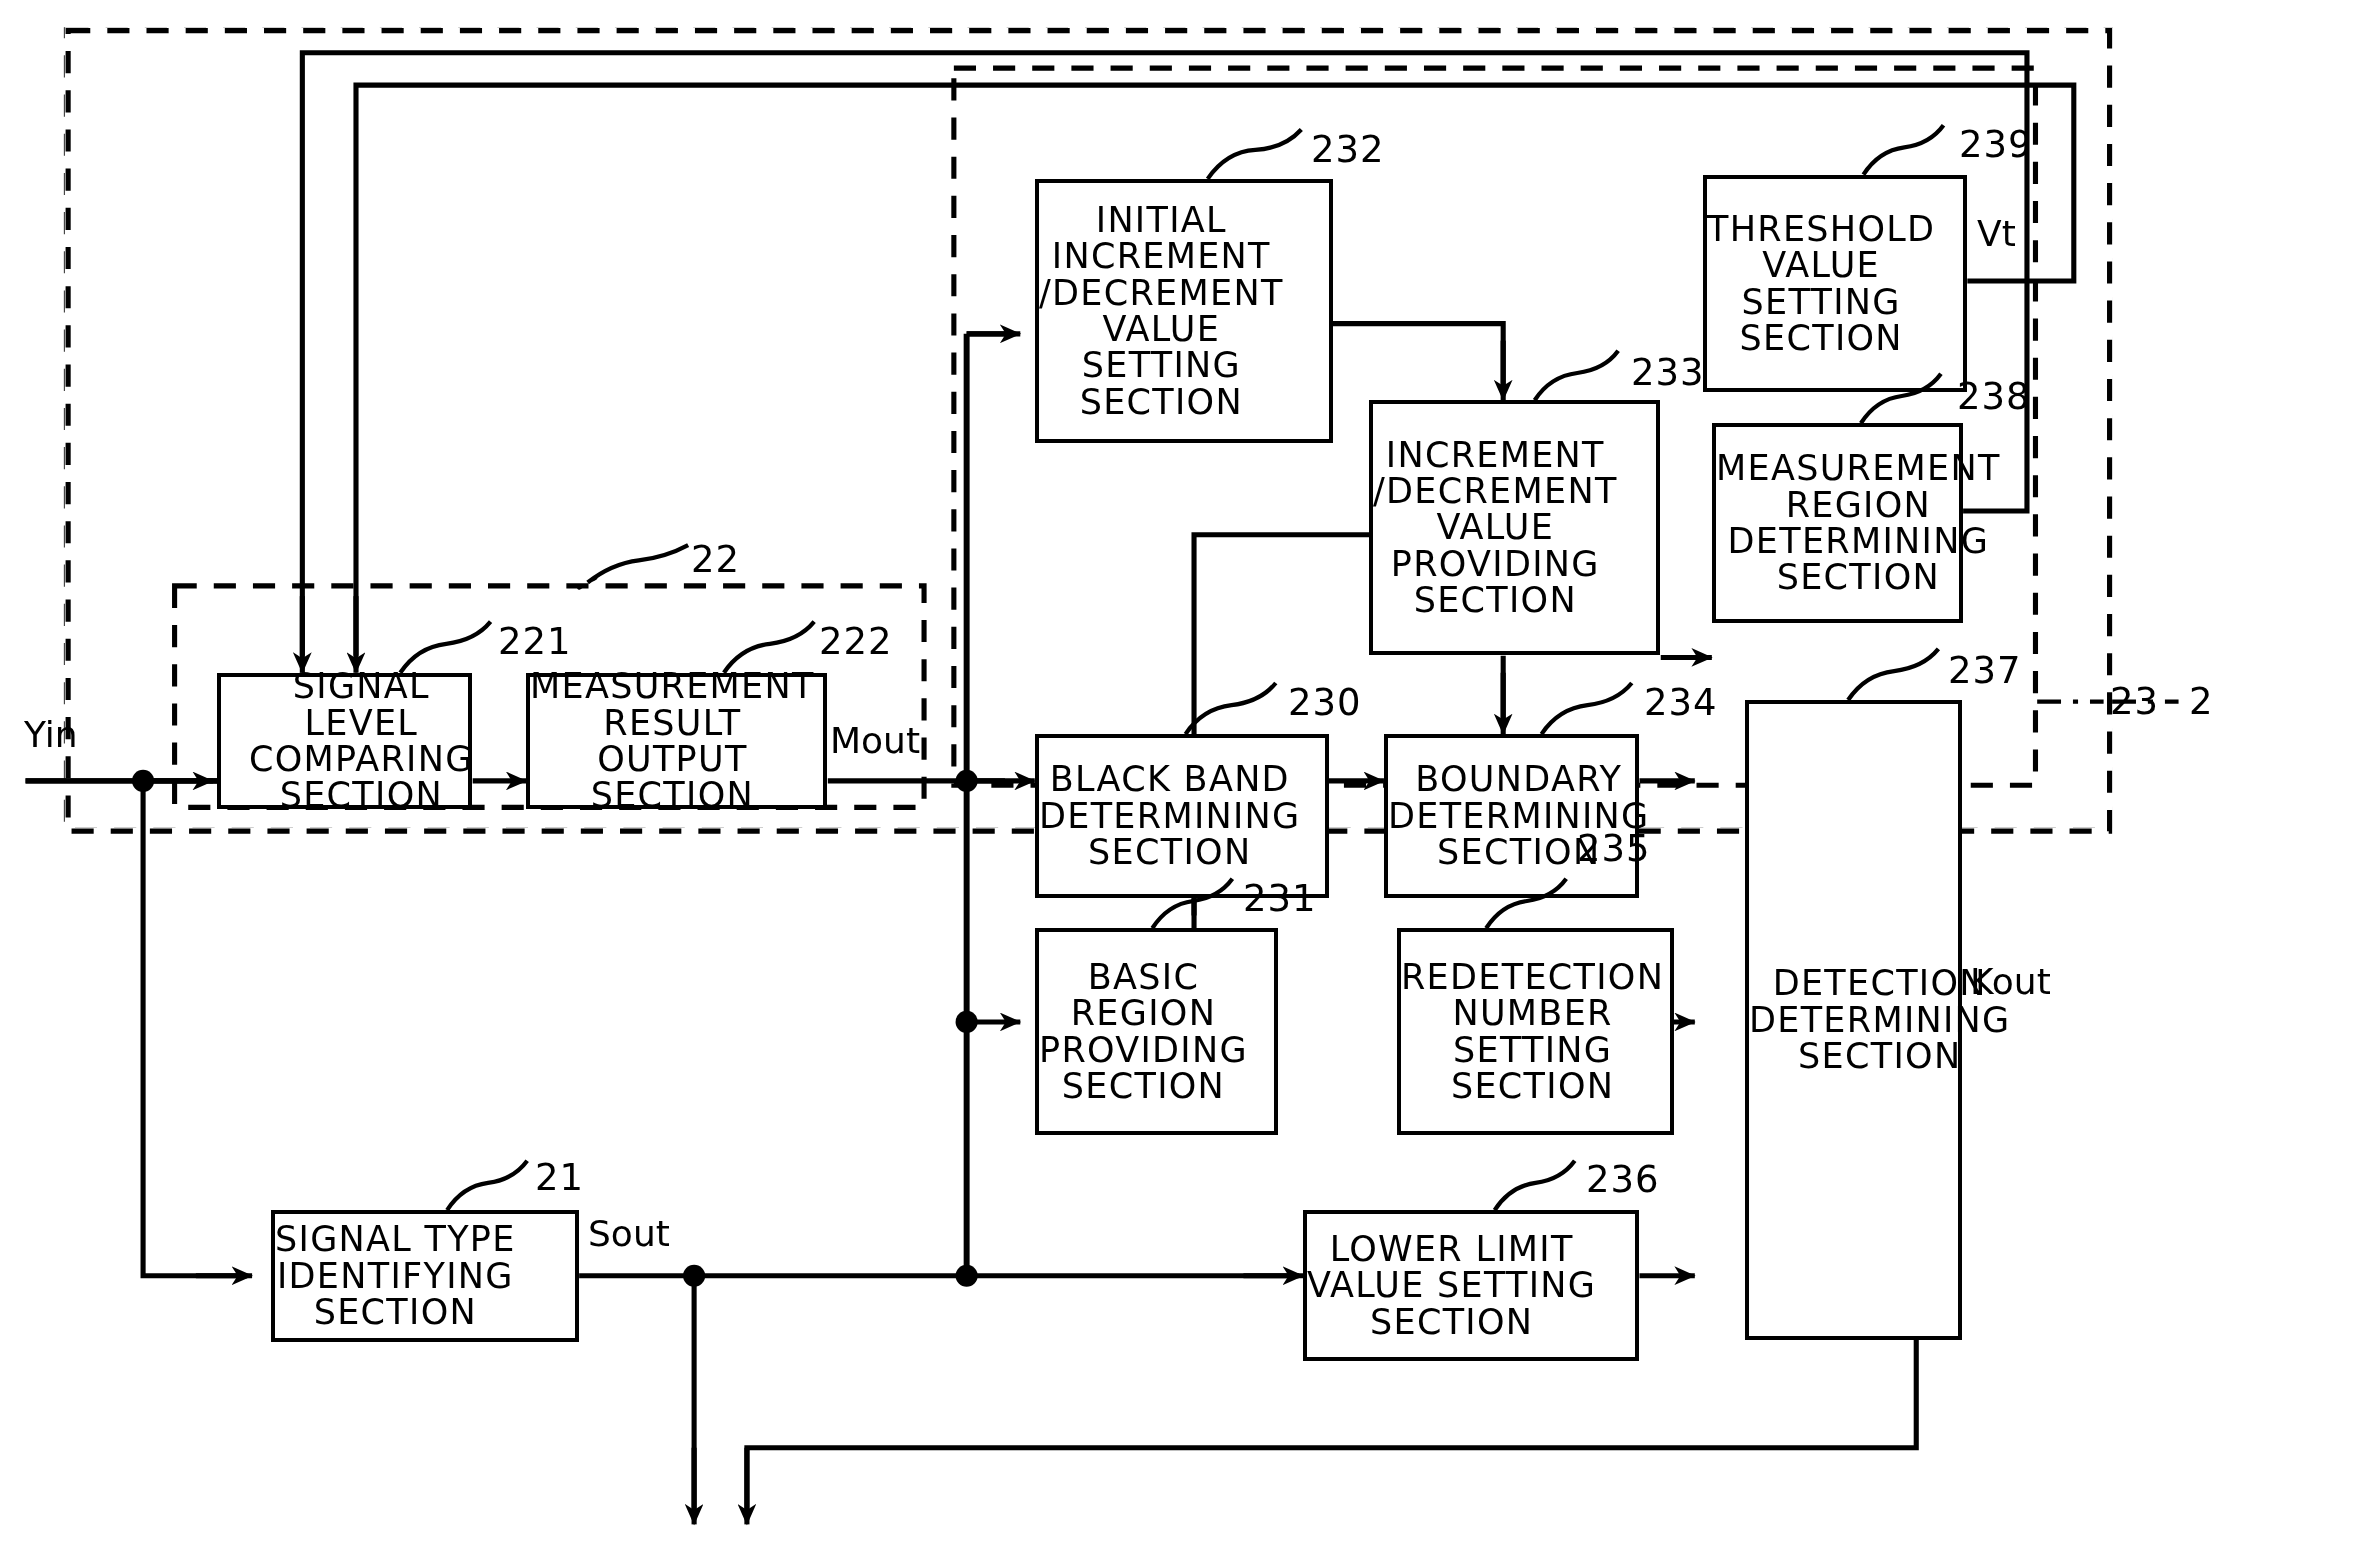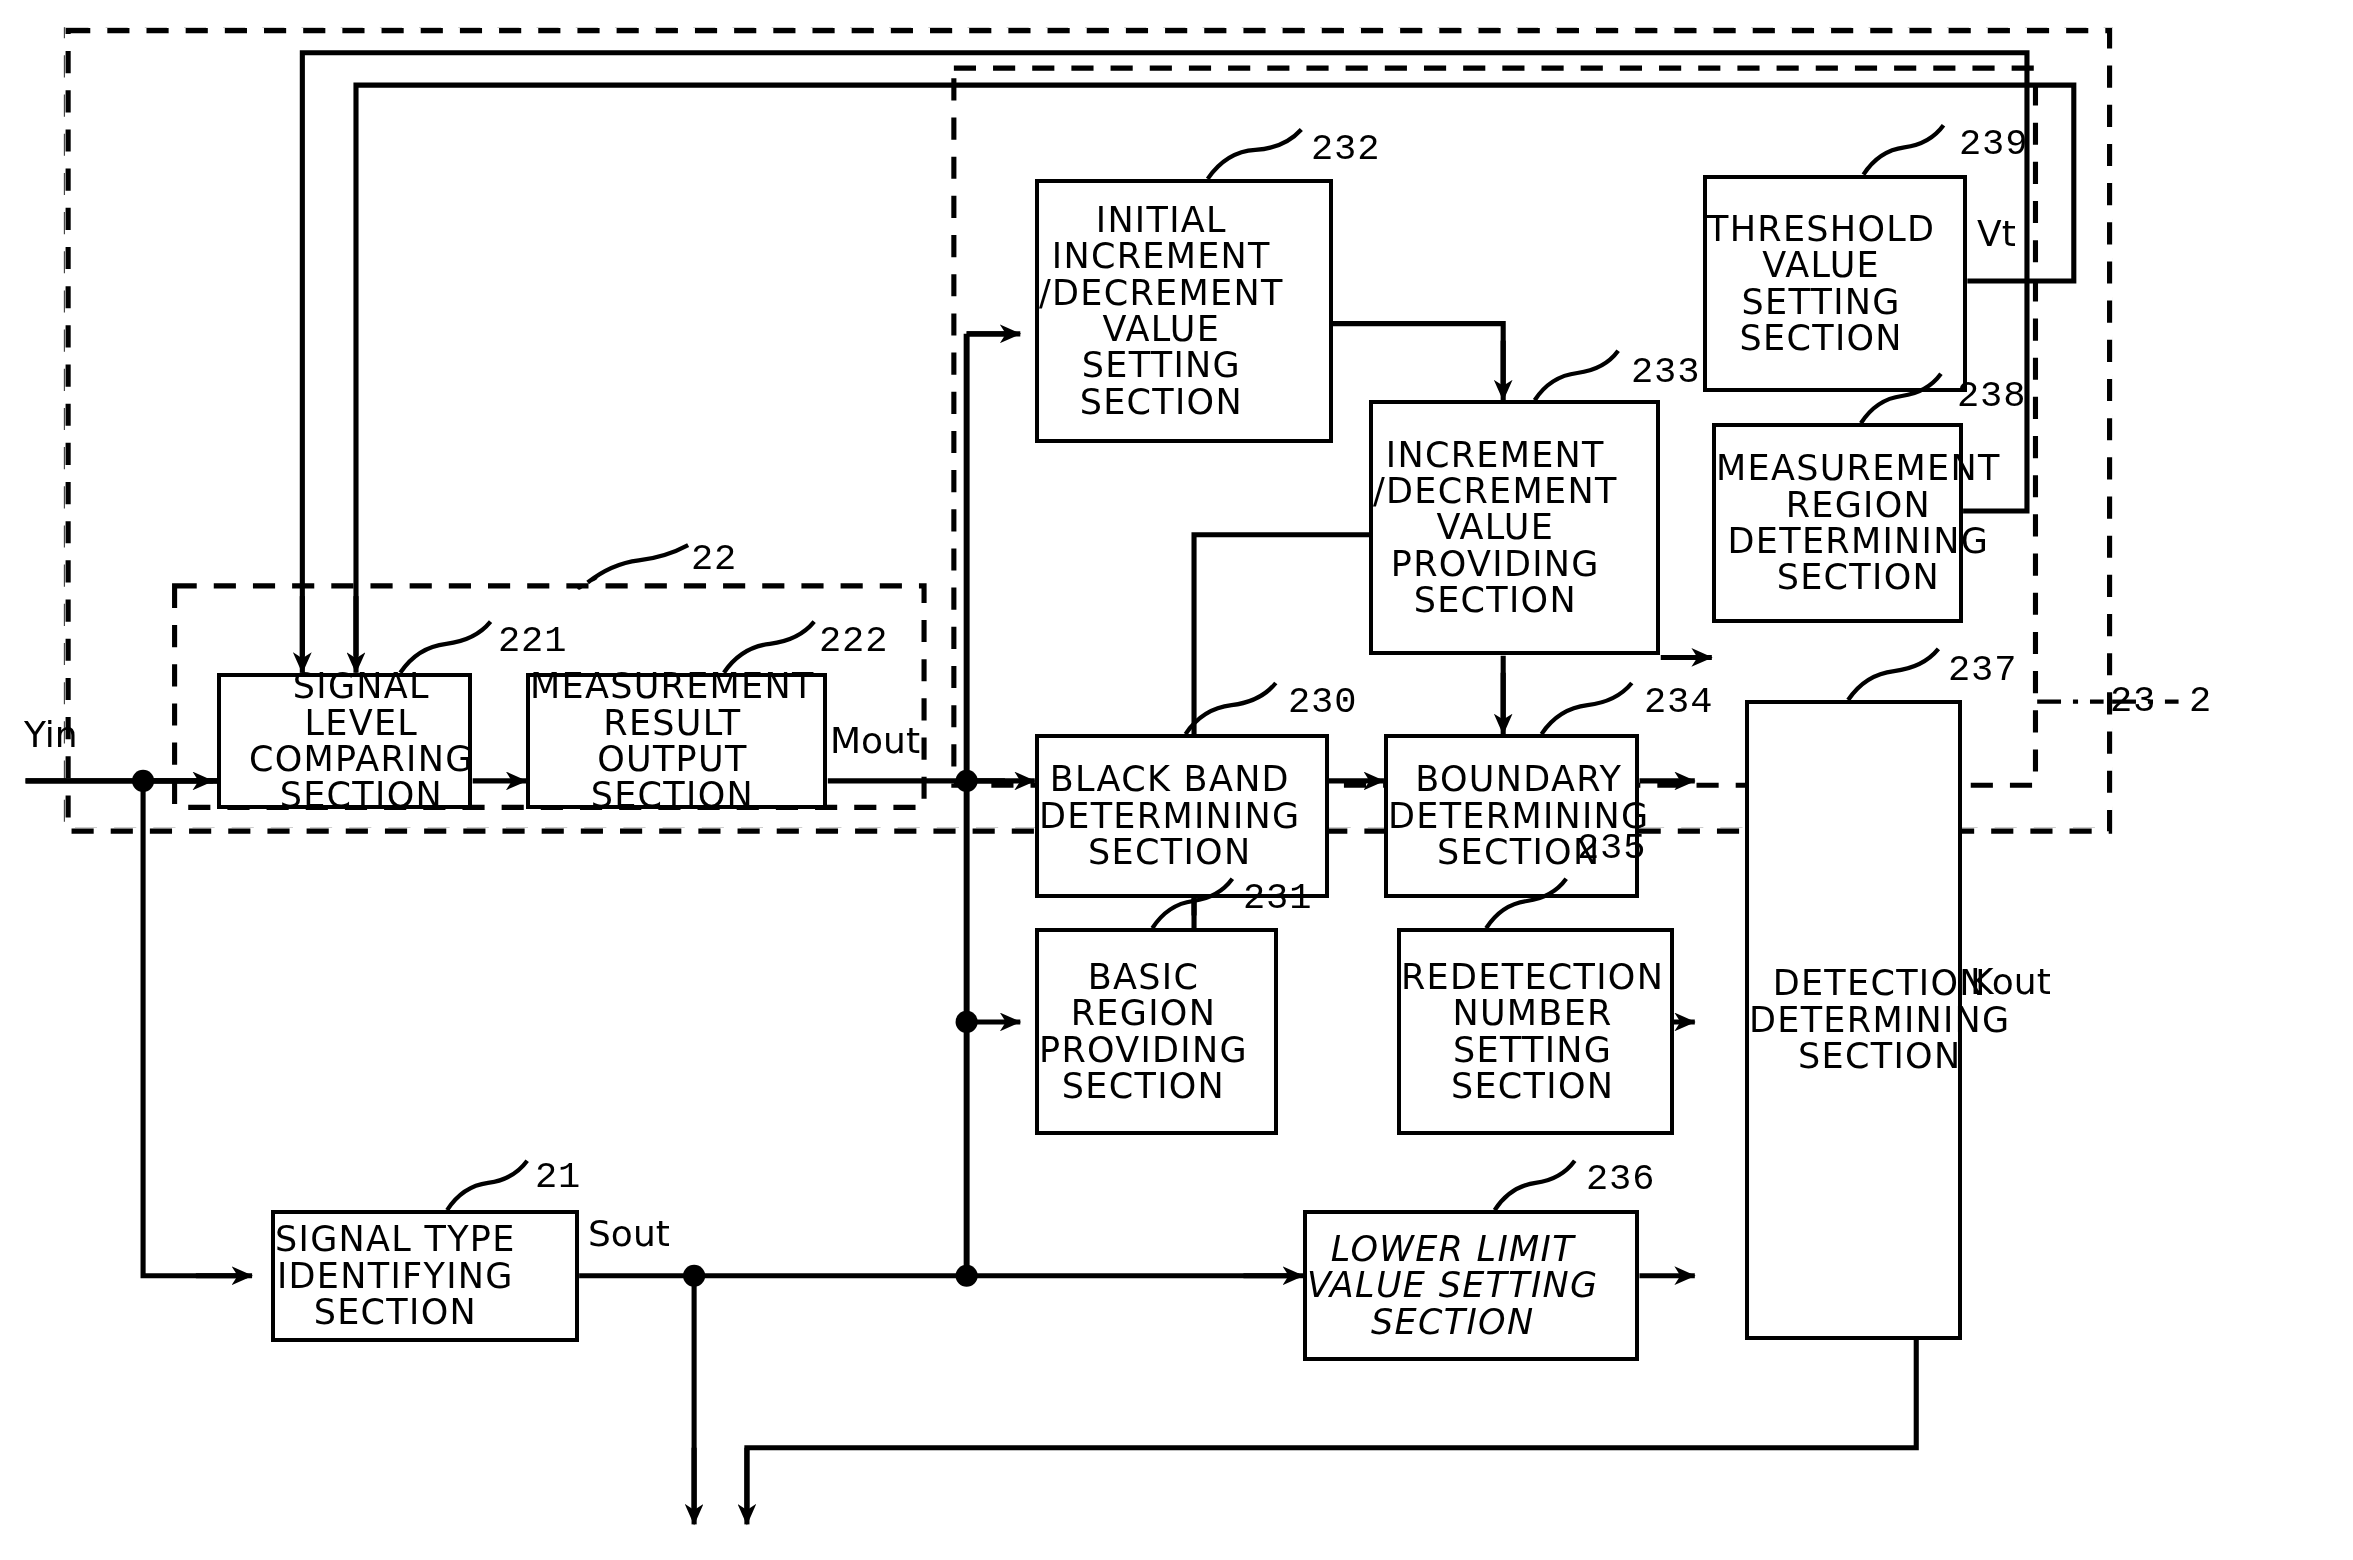--- a/index.html
+++ b/index.html
@@ -6,21 +6,21 @@
   body{width:2354px;height:1561px;position:relative;
        font-family:"DejaVu Sans","Liberation Sans",sans-serif;color:#000;}
   #stage{position:absolute;left:0;top:0;width:2354px;height:1561px;overflow:hidden;}
   svg.layer{position:absolute;left:0;top:0;width:2354px;height:1561px;}
 
   .box{position:absolute;border:4.3px solid #000;background:#fff;
        display:flex;align-items:center;justify-content:flex-start;
        text-align:center;box-sizing:border-box;}
   .box .txt{line-height:1.04;letter-spacing:1.3px;font-weight:400;white-space:pre-line;}
 
-  .reflbl{position:absolute;font-size:37px;letter-spacing:0.9px;font-family:Liberation Mono, monospace;}
+  .reflbl{position:absolute;font-size:37px;letter-spacing:0.9px;}
   .sig{position:absolute;font-size:36px;letter-spacing:0px;
        font-family:"DejaVu Sans","Liberation Sans",sans-serif;}
 </style>
 </head>
 <body>
 
 <div id="stage">
 
   <svg class="layer" viewBox="0 0 2764 1833" preserveAspectRatio="none">
 
@@ -183,21 +183,21 @@
 SECTION</span>
   </div>
 
   <div class="box" style="left:1397px;top:928px;width:277px;height:207px;">
     <span class="txt" style="font-size:35px;">REDETECTION
 NUMBER
 SETTING
 SECTION</span>
   </div>
 
-  <div class="box" style="left:1303px;top:1210px;width:336px;height:151px;font-style:italic;">
+  <div class="box" style="left:1303px;top:1210px;width:336px;height:151px;">
     <span class="txt" style="font-size:35px;">LOWER LIMIT
 VALUE SETTING
 SECTION</span>
   </div>
 
   <div class="box" style="left:1745px;top:700px;width:217px;height:640px;">
     <span class="txt" style="font-size:35px;">DETECTION
 DETERMINING
 SECTION</span>
   </div>

